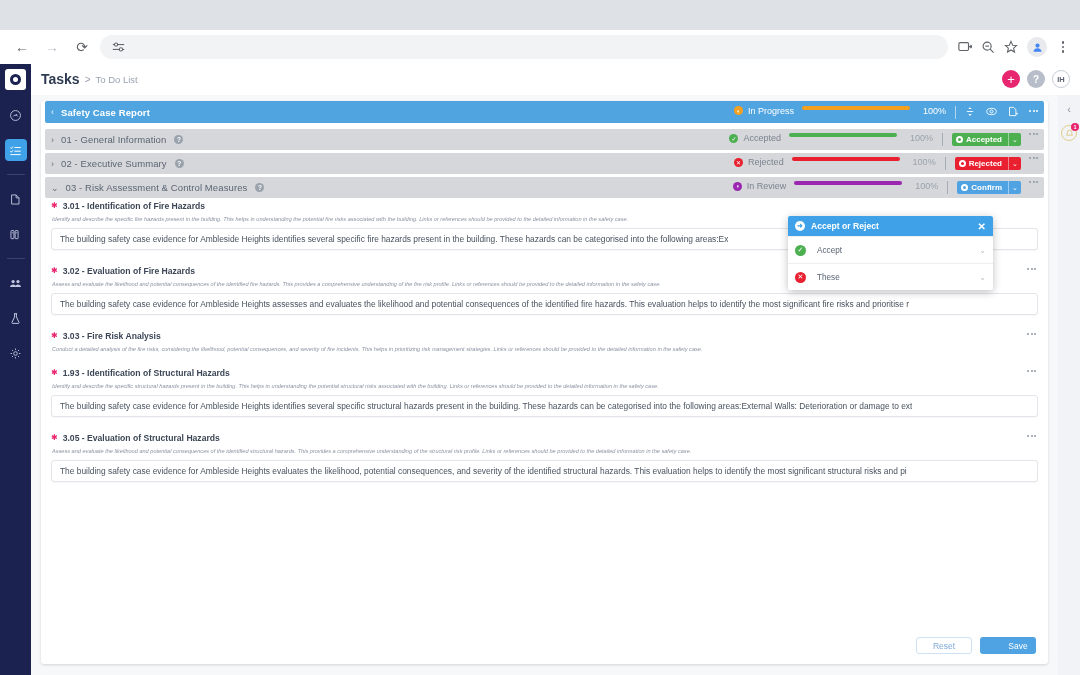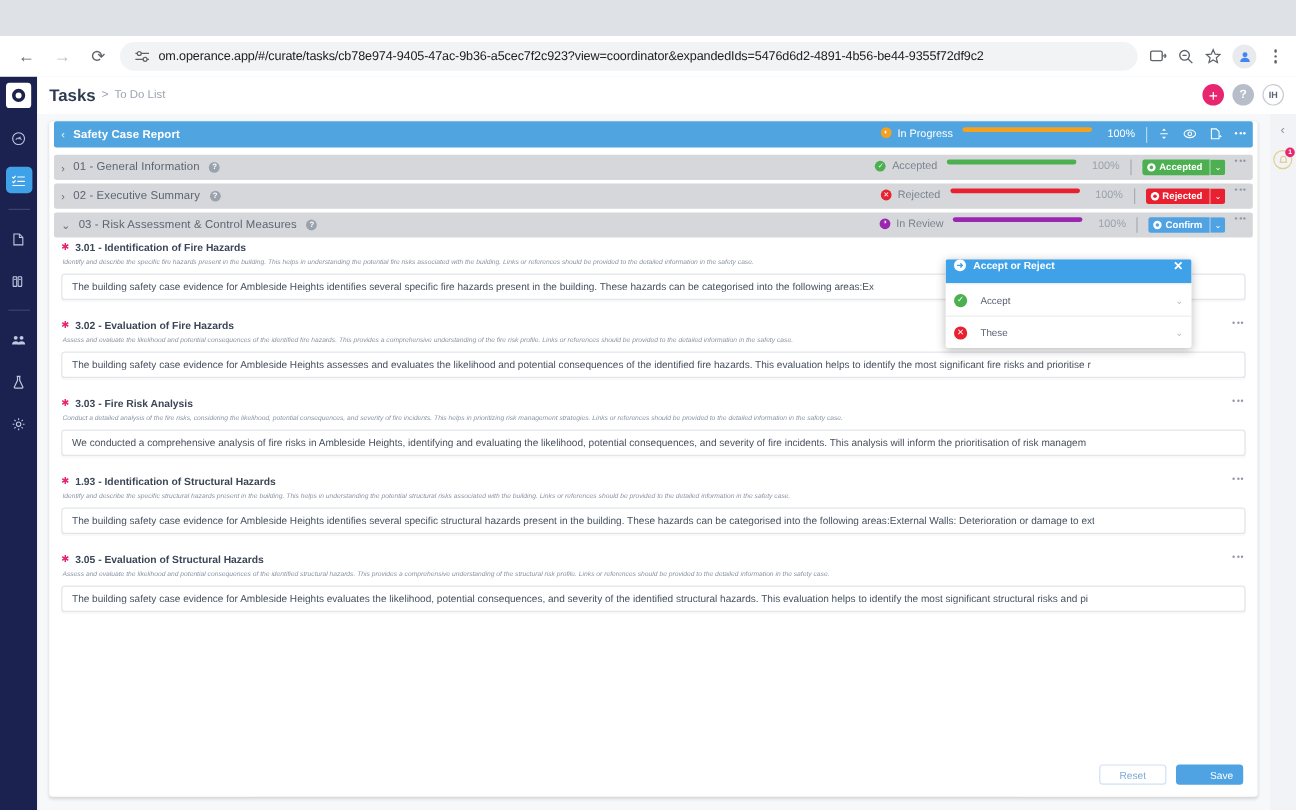--- a/index.html
+++ b/index.html
@@ -179,21 +179,21 @@
   .btn.reset { background: #fff; border: 1px solid #cfe2f5; color: #7fa9d4; }
   .btn.save { background: #4fa3e3; color: #fff; padding-left: 20px; }
 
   
   .popup {
     position: absolute; left: 788px; top: 152px; width: 205px;
     background: #ffffff; border-radius: 2px; box-shadow: 0 2px 8px rgba(0,0,0,.25);
     z-index: 40; overflow: hidden;
   }
   .popup-head {
-    height: 20px; background: #3fa2e8; color: #fff; display: flex; 
+    height: 20px; background: #3fa2e8; color: #fff; display: flex; align-items: center;
     padding: 0 7px; font-size: 8.6px; font-weight: 700;
   }
   .popup-head .lead {
     width: 10px; height: 10px; border-radius: 50%; background: #fff; color: #3fa2e8;
     display: flex; align-items: center; justify-content: center; font-size: 7px; margin-right: 6px;
   }
   .popup-close { margin-left: auto; font-size: 10px; font-weight: 700; }
   .popup-item {
     height: 27px; display: flex; align-items: center; padding: 0 7px;
     border-top: 1px solid #eceef1; font-size: 8.2px; color: #5a6372;
@@ -211,21 +211,20 @@
     <div class="nav-btn">←</div>
     <div class="nav-btn disabled">→</div>
     <div class="nav-btn">⟳</div>
     <div class="omnibox">
       <svg class="tune-icon" viewBox="0 0 16 14">
         <line x1="1" y1="4" x2="15" y2="4" stroke="#5f6368" stroke-width="1.3"></line>
         <line x1="1" y1="10" x2="15" y2="10" stroke="#5f6368" stroke-width="1.3"></line>
         <circle cx="5" cy="4" r="2" fill="#fff" stroke="#5f6368" stroke-width="1.3"></circle>
         <circle cx="11" cy="10" r="2" fill="#fff" stroke="#5f6368" stroke-width="1.3"></circle>
       </svg>
-      <span class="url">om.operance.app/#/curate/tasks/cb78e974-9405-47ac-9b36-a5cec7f2c923?view=coordinator&amp;expandedIds=5476d6d2-4891-4b56-be44-9355f72df9c2</span>
     </div>
     <div class="tool-icons">
       <svg width="14" height="14" viewBox="0 0 16 16">
         <rect x="1" y="3" width="11" height="9" rx="1.4" fill="none" stroke="#5f6368" stroke-width="1.3"></rect>
         <path d="M12 7.5h4M14.2 5.6 16 7.5l-1.8 1.9" fill="none" stroke="#5f6368" stroke-width="1.3"></path>
       </svg>
       <svg width="14" height="14" viewBox="0 0 16 16">
         <circle cx="7" cy="7" r="4.6" fill="none" stroke="#5f6368" stroke-width="1.3"></circle>
         <line x1="10.4" y1="10.4" x2="14.4" y2="14.4" stroke="#5f6368" stroke-width="1.3"></line>
         <line x1="5" y1="7" x2="9" y2="7" stroke="#5f6368" stroke-width="1.3"></line>
@@ -504,23 +503,20 @@
           <span class="row-kebab dots3">
               <i></i>
               <i></i>
               <i></i>
             </span>
           <div class="qhead">
             <span class="req-star">✱</span>
             <span class="qtitle">3.03 - Fire Risk Analysis</span>
           </div>
           <div class="qdesc">Conduct a detailed analysis of the fire risks, considering the likelihood, potential consequences, and severity of fire incidents. This helps in prioritizing risk management strategies. Links or references should be provided to the detailed information in the safety case.</div>
-          <div class="qinput">
-            <span>We conducted a comprehensive analysis of fire risks in Ambleside Heights, identifying and evaluating the likelihood, potential consequences, and severity of fire incidents. This analysis will inform the prioritisation of risk managem</span>
-          </div>
         </div>
 
         <div class="qblock">
           <span class="row-kebab dots3">
               <i></i>
               <i></i>
               <i></i>
             </span>
           <div class="qhead">
             <span class="req-star">✱</span>

